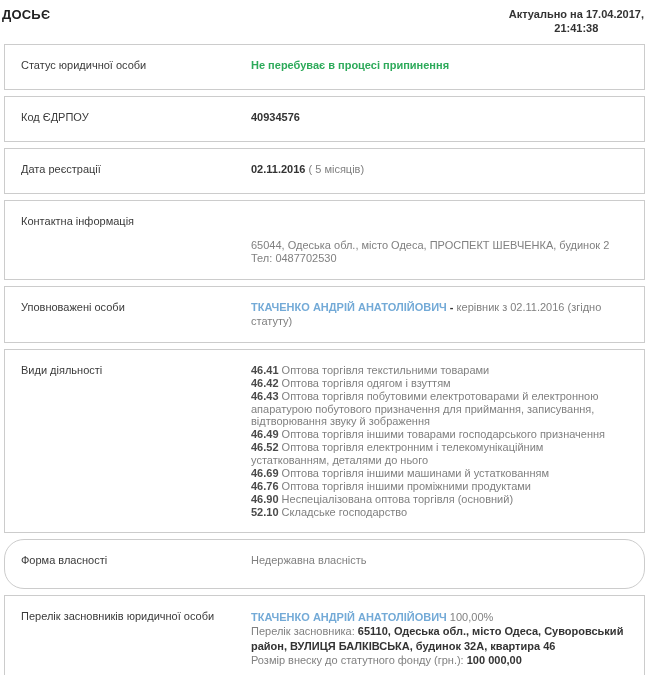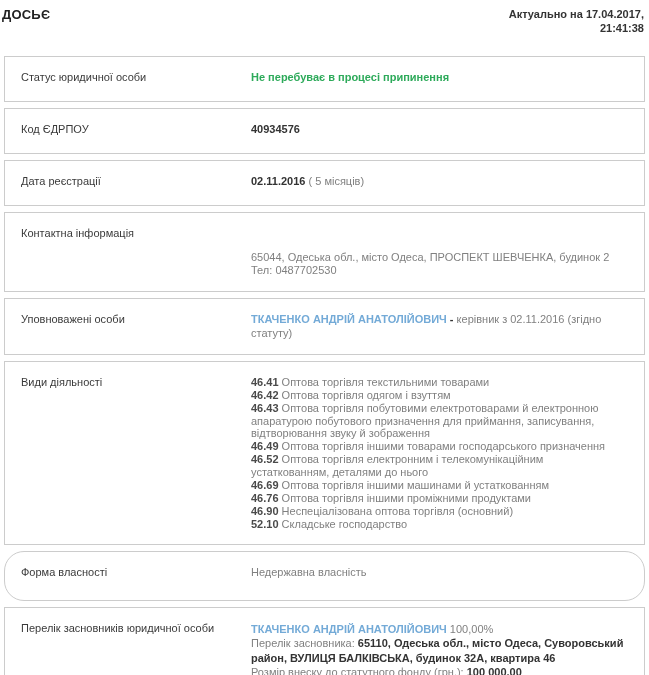--- a/index.html
+++ b/index.html
@@ -9,33 +9,33 @@
     color: #333;
   }
   body { width: 649px; min-height: 675px; overflow: hidden; }
 
   
   .page-header {
     display: flex;
     justify-content: space-between;
     align-items: flex-start;
     padding: 7px 5px 0 2px;
-    margin-bottom: 20px;
+    margin-bottom: 8px;
   }
   .page-title {
     font-size: 13px;
     font-weight: bold;
     color: #222;
     letter-spacing: 0.2px;
   }
   .updated-at {
     font-size: 11px;
     font-weight: bold;
     color: #333;
-    text-align: right;
+    text-align: center;
     line-height: 1.3;
   }
 
   
   .dossier { margin: 0 4px; }
   .row {
     display: flex;
     align-items: flex-start;
     border: 1px solid #ccc;
     background: #fff;

